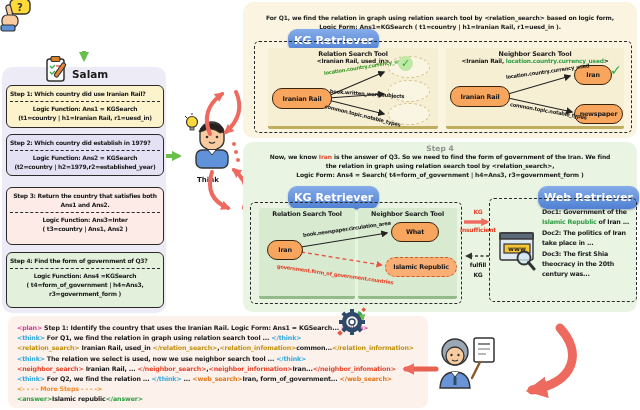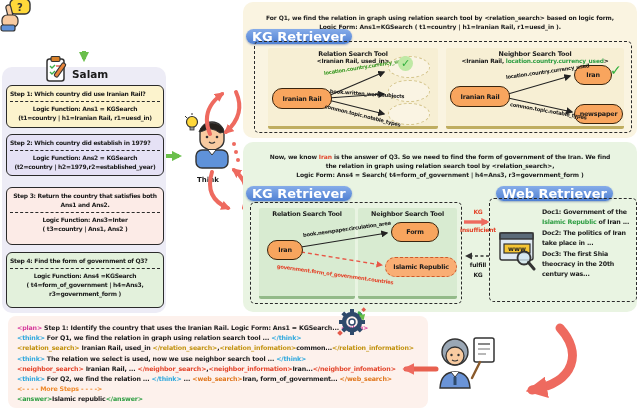--- a/index.html
+++ b/index.html
@@ -24,23 +24,23 @@
   .s4{top:252px;height:54px;background:#e3f1dc;}
 
   .think-label{left:186px;top:176px;width:44px;font-size:7px;text-align:center;}
 
   
   .panel{border-radius:10px;}
   .p1{left:243px;top:2px;width:394px;height:136px;background:#faf4e1;}
   .p4{left:243px;top:142px;width:394px;height:170px;background:#e9f4e2;}
   .phead{width:394px;text-align:center;font-size:7.5px;}
   .pline{width:394px;text-align:center;font-size:6px;letter-spacing:-0.1px;white-space:nowrap;}
-  .pill{height:15px;border-radius:9px;background:linear-gradient(180deg,#86ace9,#4f80d3);
-    color:#fff;font-size:13px;display:flex;align-items:center;justify-content:center;
-    box-shadow:0 1px 2px rgba(40,70,140,.4);padding:0 6px;}
+  .pill{height:23px;border-radius:9px;background:linear-gradient(180deg,#86ace9,#4f80d3);
+    color:#fff;font-size:11px;display:flex;align-items:center;justify-content:center;
+    box-shadow:0 1px 2px rgba(40,70,140,.4);padding:0 6px;margin-left:42px;}
   .dashbox{border:1.6px dashed #2a2a2a;border-radius:5px;}
   .tool{background:#f7efd4;border-bottom:3px solid #bfad60;border-radius:2px;}
   .toolg{background:#d8ebd1;border-bottom:3px solid #93ba89;border-radius:2px;}
   .tool-title{width:100%;text-align:center;font-size:6.4px;letter-spacing:-0.2px;white-space:nowrap;}
   .tool-sub{width:100%;text-align:center;font-size:5.9px;letter-spacing:-0.2px;white-space:nowrap;}
   .gnode{display:flex;align-items:center;justify-content:center;background:#f8a55e;
     border:1.5px solid #38240e;border-radius:10px;font-size:6.4px;letter-spacing:-0.2px;white-space:nowrap;}
   .gnode-dash{border:1.5px dashed #cf5a2a;background:#f9ae74;}
   .ell{border:1.3px dashed #d6c68e;border-radius:50%;background:rgba(255,255,255,.35);}
   .elabel{font-size:5.2px;letter-spacing:-0.25px;white-space:nowrap;transform-origin:left center;}
@@ -217,39 +217,40 @@
     </svg>
     <div class="abs gnode" style="left:4px;top:38px;width:58px;height:19px">Iranian Rail</div>
     <div class="abs gnode" style="left:128px;top:17px;width:36px;height:18px">Iran</div>
     <div class="abs gnode" style="left:128px;top:56px;width:47px;height:18px">newspaper</div>
     <div class="abs elabel" style="left:60px;top:26px;transform:rotate(-8deg)">location.country.currency_used</div>
     <div class="abs elabel" style="left:64px;top:53px;transform:rotate(10deg)">common.topic.notable_types</div>
     <span class="abs bigcheck" style="left:164px;top:15px">✓</span>
   </div>
 
   <div class="abs panel p4"></div>
+  <div class="abs phead" style="left:243px;top:144px;color:#8f8f8f">Step 4</div>
   <div class="abs pline" style="left:243px;top:153px"><span class="c-k">Now, we know </span><span class="c-red">Iran</span><span class="c-k"> is the answer of Q3. So we need to find the form of government of the Iran.  We find</span></div>
   <div class="abs pline" style="left:243px;top:162px">the relation in graph using relation search tool by &lt;relation_search&gt;,</div>
   <div class="abs pline" style="left:243px;top:171px">Logic Form: Ans4 = Search( t4=form_of_government | h4=Ans3, r3=government_form )</div>
   <div class="abs pill" style="left:246px;top:186px">KG Retriever</div>
   <div class="abs pill" style="left:496px;top:186px">Web Retriever</div>
 
   <div class="abs dashbox" style="left:250px;top:202px;width:210px;height:100px">
     <div class="abs toolg" style="left:8px;top:5px;width:96px;height:88px">
       <div class="tool-title" style="margin-top:2px">Relation Search Tool</div>
     </div>
     <div class="abs toolg" style="left:107px;top:5px;width:99px;height:88px">
       <div class="tool-title" style="margin-top:2px">Neighbor Search Tool</div>
     </div>
     <svg class="abs" style="left:0;top:0" width="210" height="100">
       <line x1="50" y1="44" x2="136" y2="30" stroke="#222" stroke-width="1.2" marker-end="url(#mb)"></line>
       <line x1="50" y1="49" x2="130" y2="62" stroke="#e85545" stroke-width="1.3" stroke-dasharray="4 3" marker-end="url(#mrs)"></line>
     </svg>
     <div class="abs gnode" style="left:16px;top:37px;width:34px;height:18px">Iran</div>
-    <div class="abs gnode" style="left:140px;top:19px;width:46px;height:18px">Form</div>
+    <div class="abs gnode" style="left:140px;top:19px;width:46px;height:18px">What</div>
     <div class="abs gnode gnode-dash" style="left:134px;top:54px;width:70px;height:18px">Islamic Republic</div>
     <div class="abs elabel" style="left:52px;top:29px;transform:rotate(-8deg)">book.newspaper.circulation_area</div>
     <div class="abs elabel redtxt" style="left:26px;top:60px;transform:rotate(8deg)">government.form_of_government.countries</div>
   </div>
 
   <div class="abs bridge redtxt" style="left:458px;top:208px;width:40px">KG</div>
   <div class="abs" style="left:461px;top:216px">
     <svg width="34" height="12">
         <line x1="3" y1="6" x2="26" y2="6" stroke="#ee6a5f" stroke-width="3.4" marker-end="url(#mr)"></line>
       </svg>

